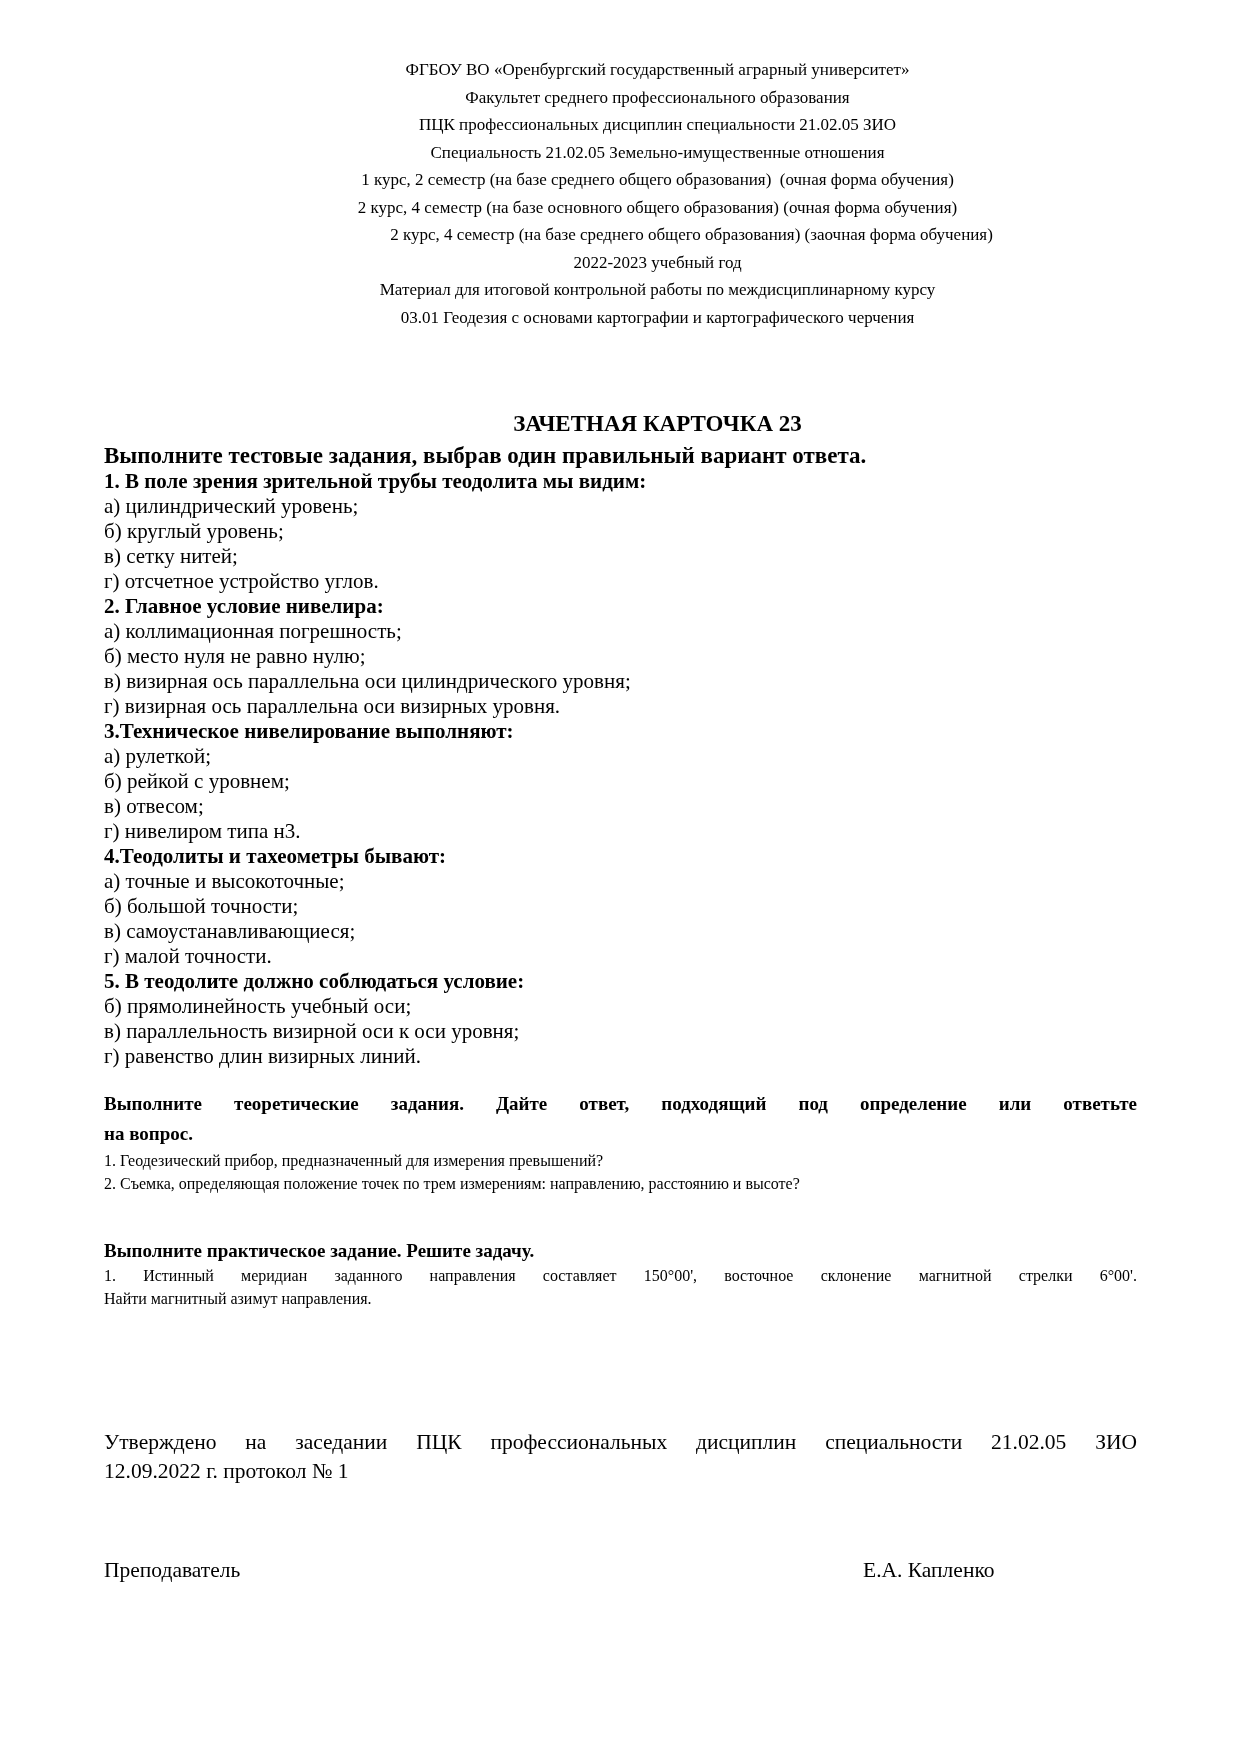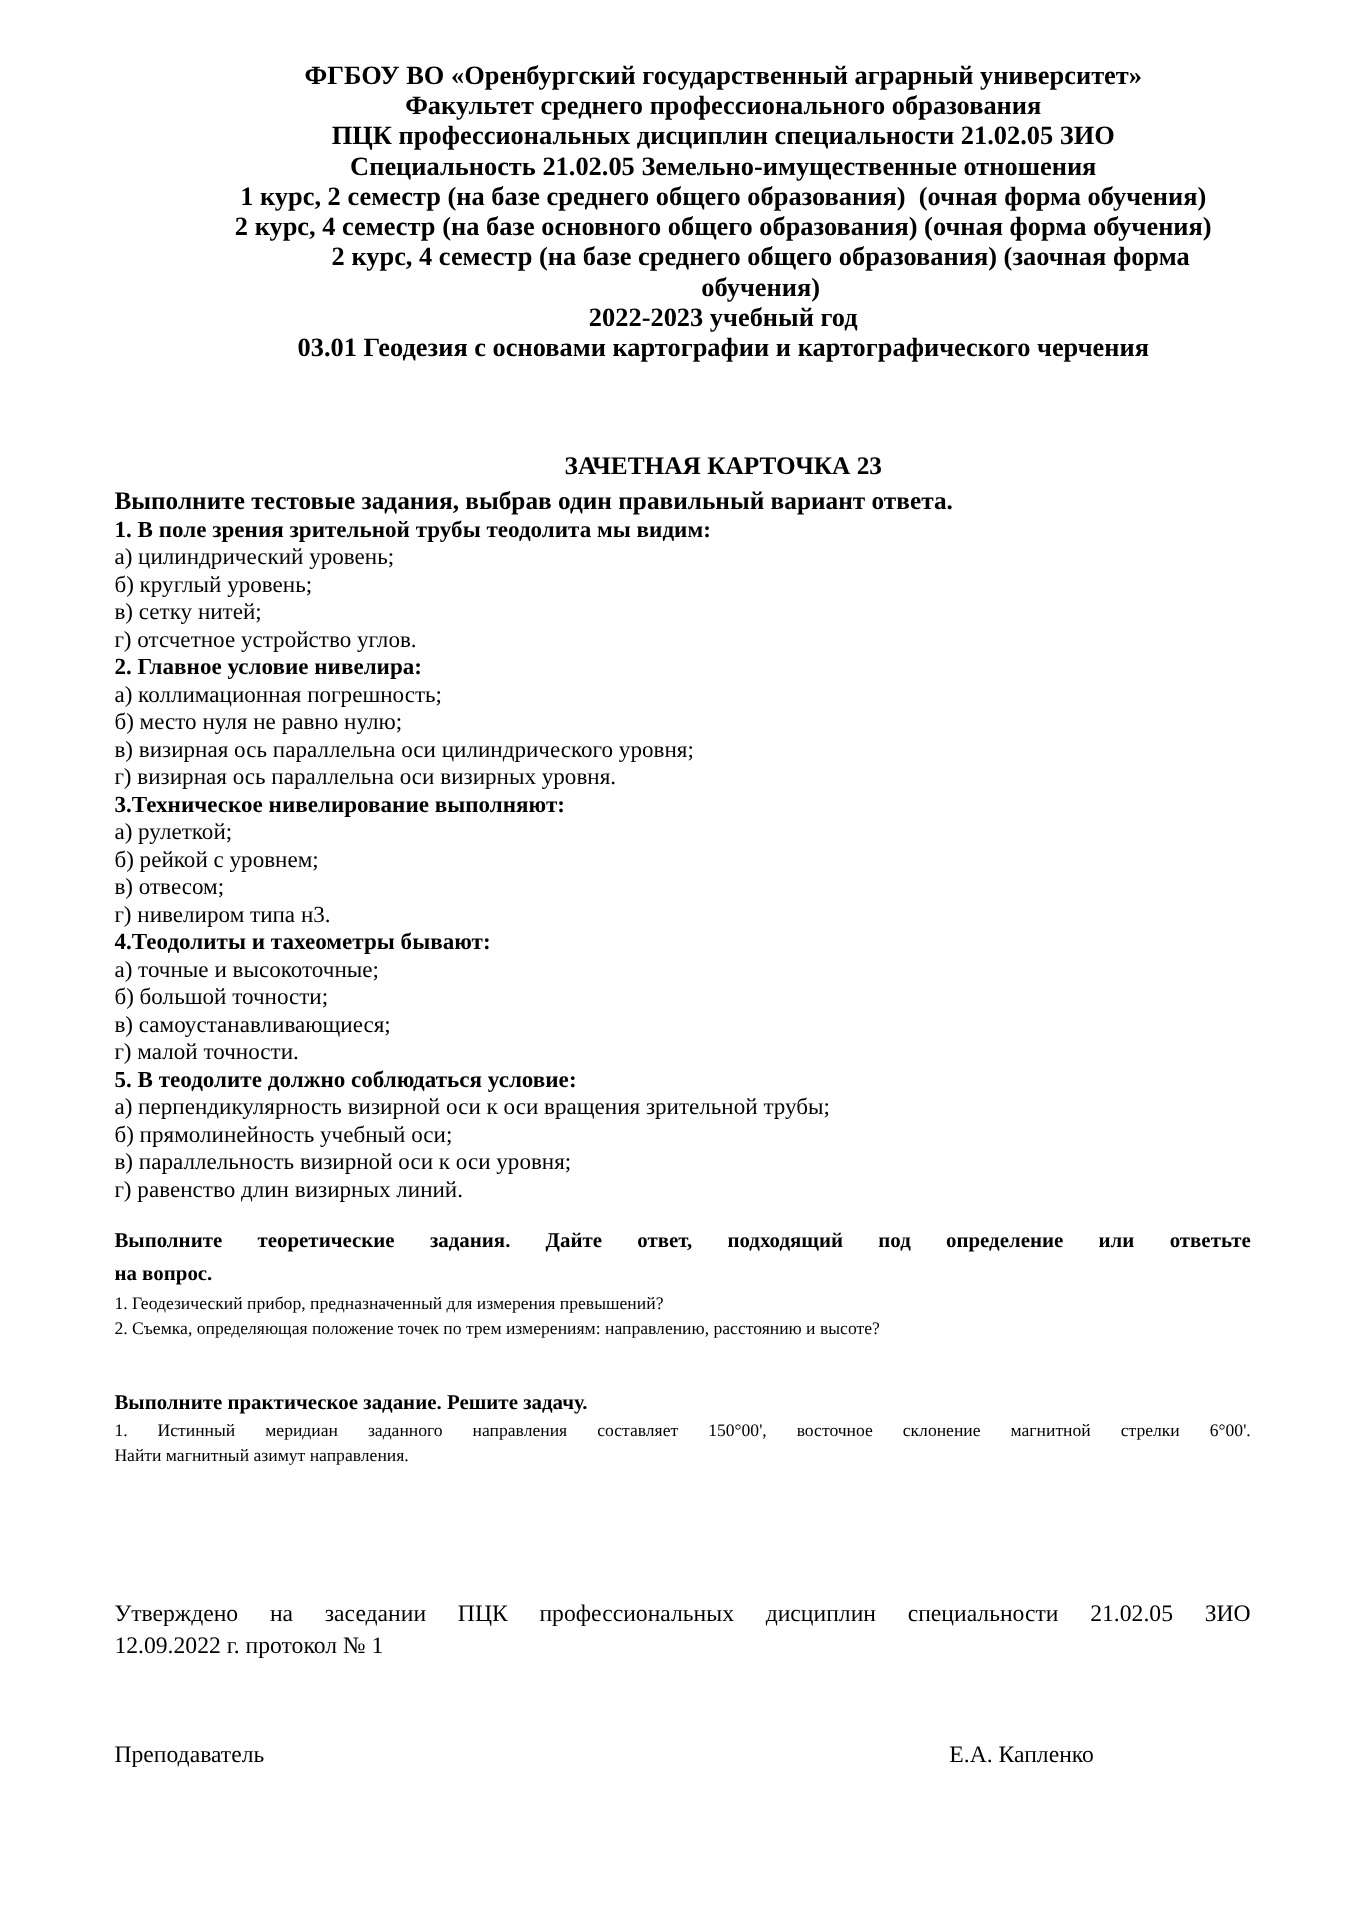--- a/index.html
+++ b/index.html
@@ -15,22 +15,22 @@
     font-family: "Liberation Serif", "DejaVu Serif", serif;
   }
   .page {
     box-sizing: border-box;
     width: 1241px;
     height: 1755px;
     padding: 56px 104px 0 104px;
   }
   
   .doc-header {
-    font-weight: bold;
-    font-size: 24px;
+    font-weight: normal;
+    font-size: 17px;
     line-height: 27.5px;
     text-align: center;
     
     margin-left: 74px;
   }
   .doc-header .h-line { white-space: pre-wrap; }
   .doc-header .h-line.indent { padding-left: 68px; }
   
   .card-title {
     margin-top: 79px;
@@ -101,20 +101,21 @@
 
   <header class="doc-header">
     <div class="h-line">ФГБОУ ВО «Оренбургский государственный аграрный университет»</div>
     <div class="h-line">Факультет среднего профессионального образования</div>
     <div class="h-line">ПЦК профессиональных дисциплин специальности 21.02.05 ЗИО</div>
     <div class="h-line">Специальность 21.02.05 Земельно-имущественные отношения</div>
     <div class="h-line">1 курс, 2 семестр (на базе среднего общего образования)  (очная форма обучения)</div>
     <div class="h-line">2 курс, 4 семестр (на базе основного общего образования) (очная форма обучения)</div>
     <div class="h-line indent">2 курс, 4 семестр (на базе среднего общего образования) (заочная форма обучения)</div>
     <div class="h-line">2022-2023 учебный год</div>
+    <div class="h-line">Материал для итоговой контрольной работы по междисциплинарному курсу</div>
     <div class="h-line">03.01 Геодезия с основами картографии и картографического черчения</div>
   </header>
 
   <div class="card-title">ЗАЧЕТНАЯ КАРТОЧКА 23</div>
 
   <div class="test-intro">Выполните тестовые задания, выбрав один правильный вариант ответа.</div>
 
   <section class="questions">
 
     <div class="q-block">
@@ -144,21 +145,20 @@
     <div class="q-block">
       <div class="q-title">4.Теодолиты и тахеометры бывают:</div>
       <div class="q-option">а) точные и высокоточные;</div>
       <div class="q-option">б) большой точности;</div>
       <div class="q-option">в) самоустанавливающиеся;</div>
       <div class="q-option">г) малой точности.</div>
     </div>
 
     <div class="q-block">
       <div class="q-title">5. В теодолите должно соблюдаться условие:</div>
-      <div class="q-option">а) перпендикулярность визирной оси к оси вращения зрительной трубы;</div>
       <div class="q-option">б) прямолинейность учебный оси;</div>
       <div class="q-option">в) параллельность визирной оси к оси уровня;</div>
       <div class="q-option">г) равенство длин визирных линий.</div>
     </div>
 
   </section>
 
   <section class="theory">
     <div class="sec-header justify-last">Выполните теоретические задания. Дайте ответ, подходящий под определение или ответьте</div>
     <div class="sec-header">на вопрос.</div>

